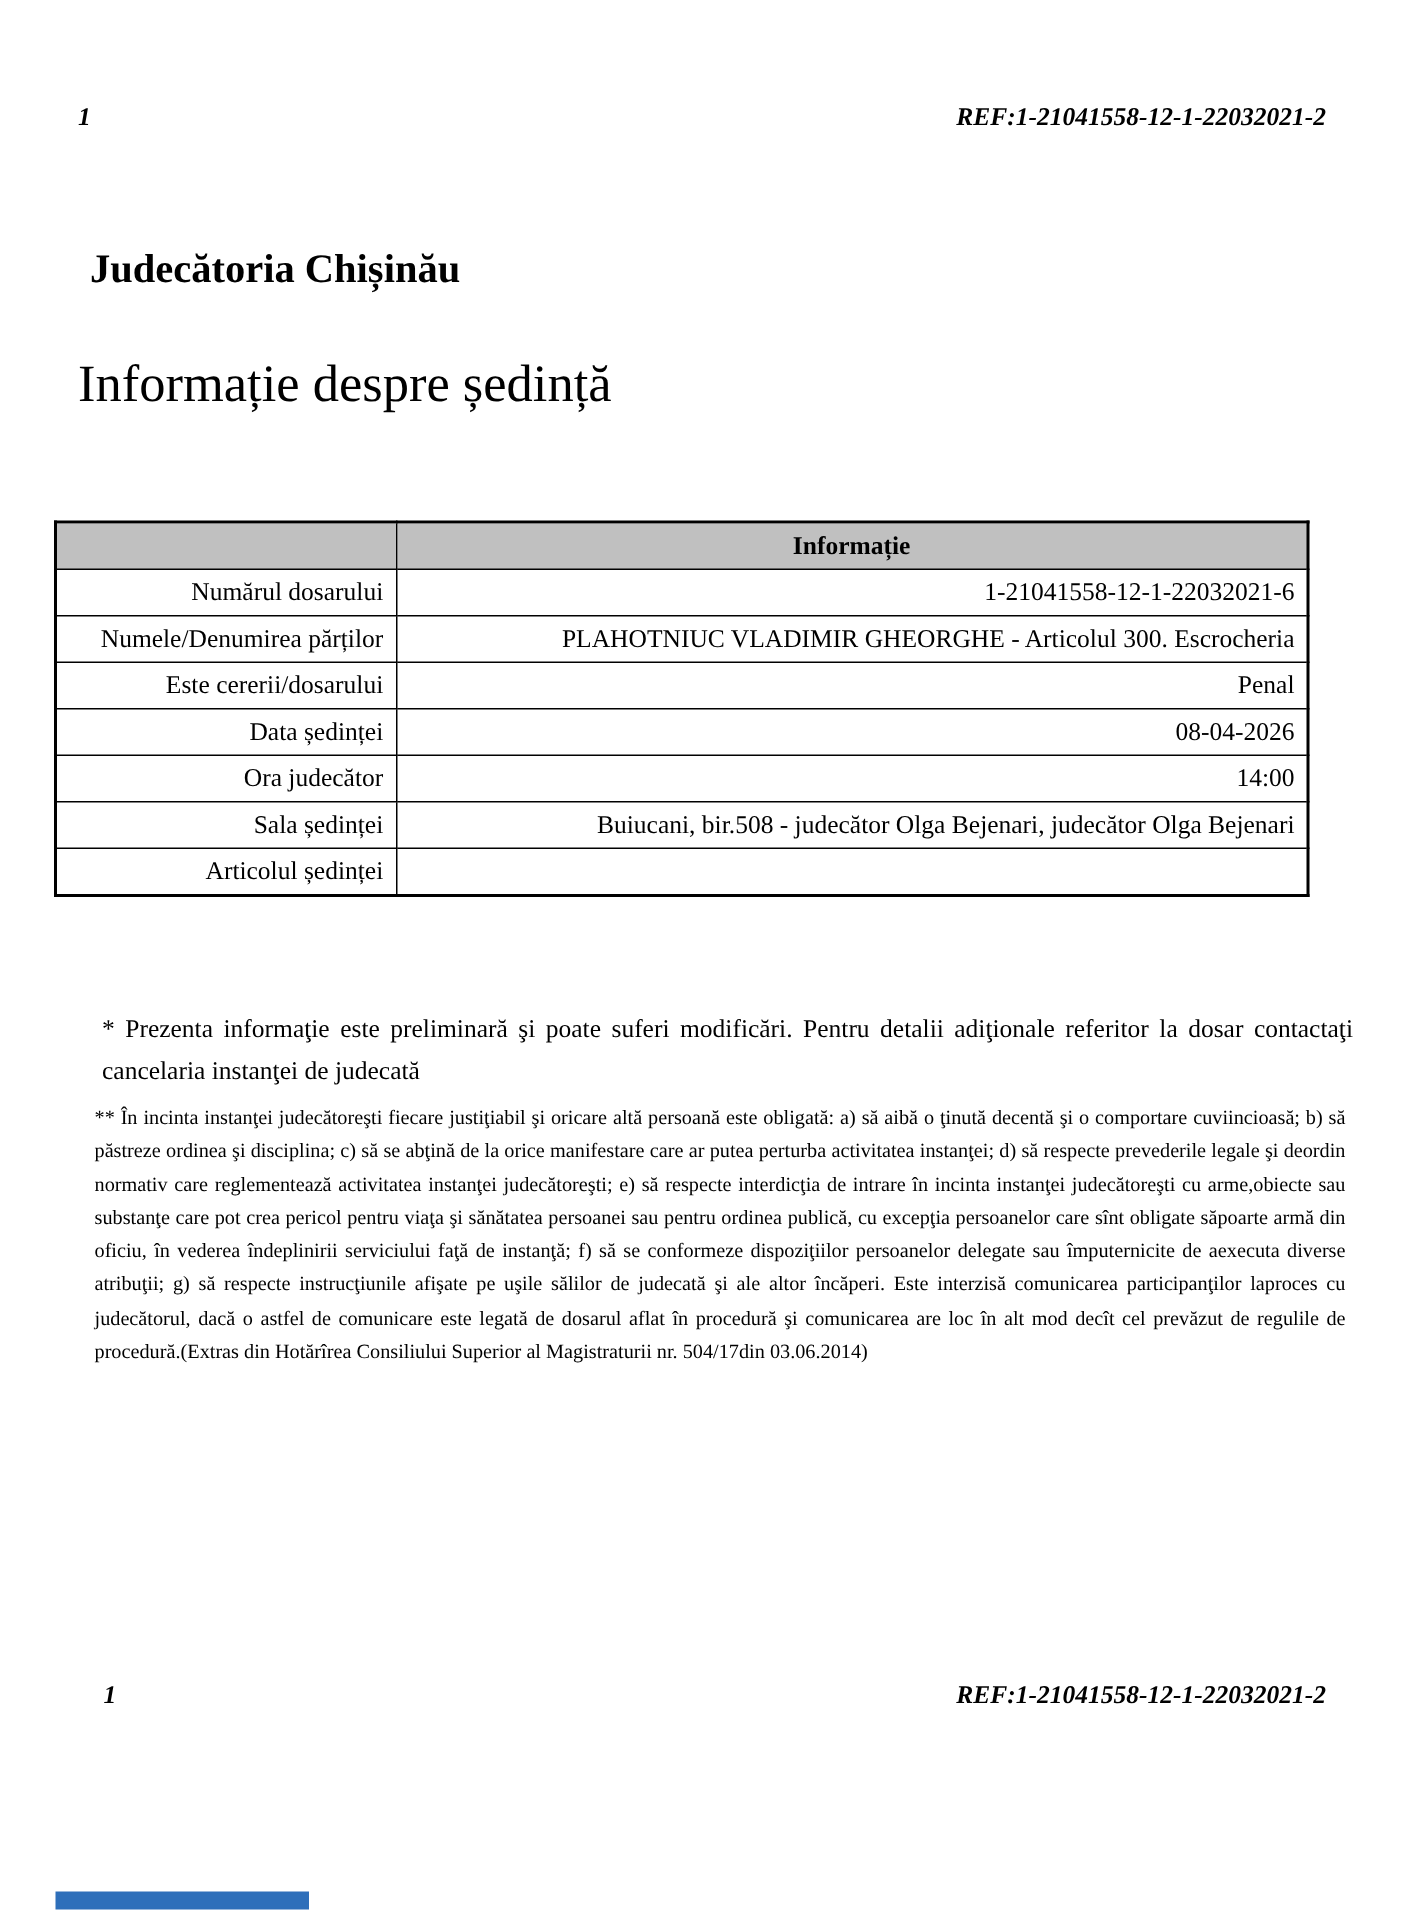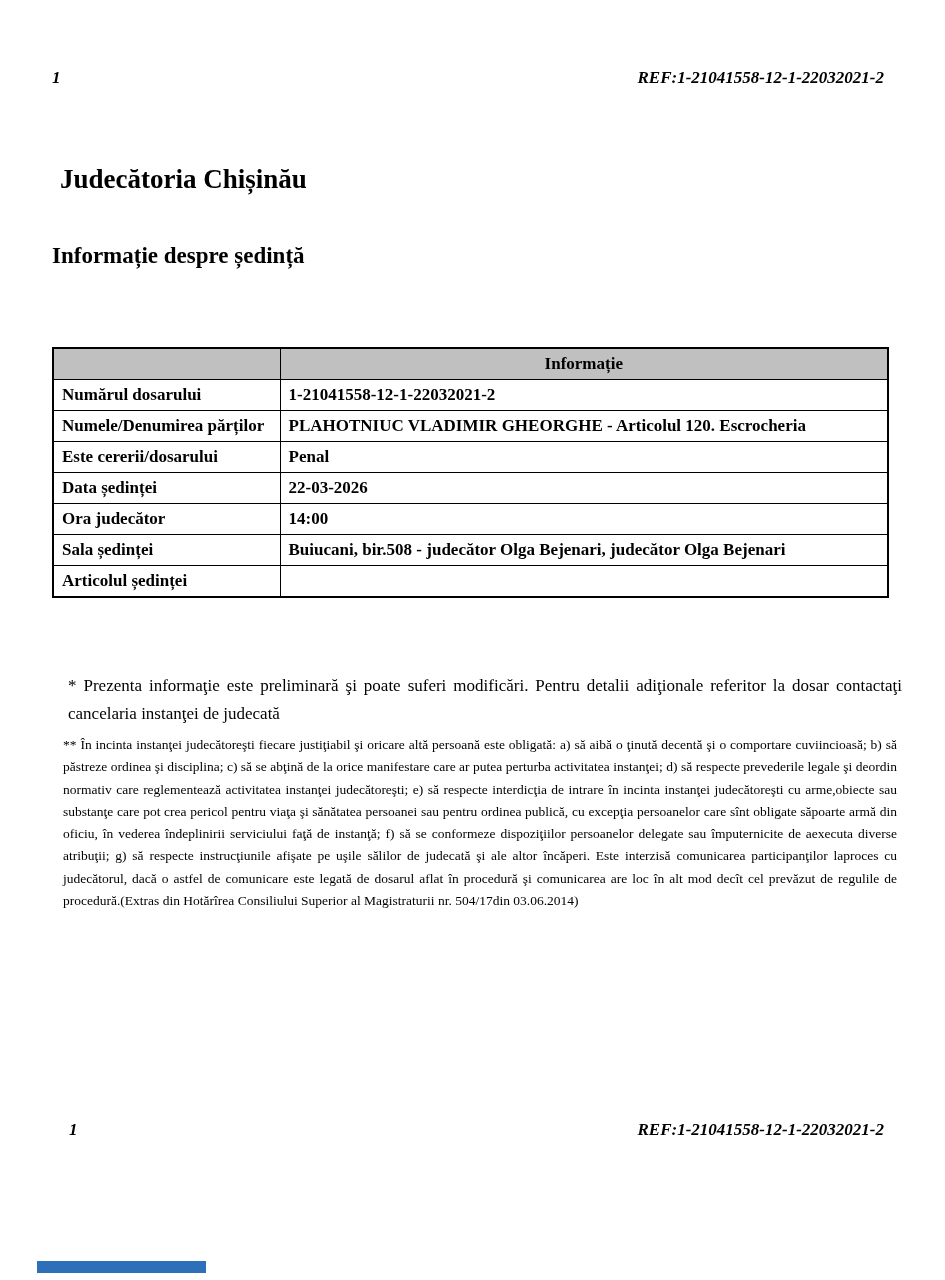--- a/index.html
+++ b/index.html
@@ -37,38 +37,38 @@
     margin: 0;
     font-size: 27px;
     font-weight: bold;
     line-height: 34px;
   }
   .doc-subtitle {
     position: absolute;
     left: 52px;
     top: 239px;
     margin: 0;
-    font-size: 23px;
-    font-weight: bold;
+    font-size: 35px;
+    font-weight: normal;
     line-height: 34px;
   }
   table.info-table {
     position: absolute;
-    left: 52px;
+    left: 36px;
     top: 347px;
     width: 837px;
     border-collapse: collapse;
     border: 2px solid #000000;
     table-layout: fixed;
   }
   .info-table th, .info-table td {
     border: 1px solid #000000;
     font-size: 17px;
-    font-weight: bold;
-    text-align: left;
+    font-weight: normal;
+    text-align: right;
     padding: 3px 8px;
     height: 24px;
     line-height: 24px;
     overflow: hidden;
     white-space: nowrap;
   }
   .info-table th {
     font-weight: bold;
     text-align: center;
   }
@@ -121,33 +121,33 @@
       </colgroup>
     <thead>
       <tr>
         <th style="background: rgb(192, 192, 192);"></th>
         <th style="background: rgb(192, 192, 192);">Informație</th>
       </tr>
     </thead>
     <tbody>
       <tr>
         <td>Numărul dosarului</td>
-        <td>1-21041558-12-1-22032021-2</td>
+        <td>1-21041558-12-1-22032021-6</td>
       </tr>
       <tr>
         <td>Numele/Denumirea părților</td>
-        <td>PLAHOTNIUC VLADIMIR GHEORGHE - Articolul 120. Escrocheria</td>
+        <td>PLAHOTNIUC VLADIMIR GHEORGHE - Articolul 300. Escrocheria</td>
       </tr>
       <tr>
         <td>Este cererii/dosarului</td>
         <td>Penal</td>
       </tr>
       <tr>
         <td>Data ședinței</td>
-        <td>22-03-2026</td>
+        <td>08-04-2026</td>
       </tr>
       <tr>
         <td>Ora judecător</td>
         <td>14:00</td>
       </tr>
       <tr>
         <td>Sala ședinței</td>
         <td>Buiucani, bir.508 - judecător Olga Bejenari, judecător Olga Bejenari</td>
       </tr>
       <tr>

